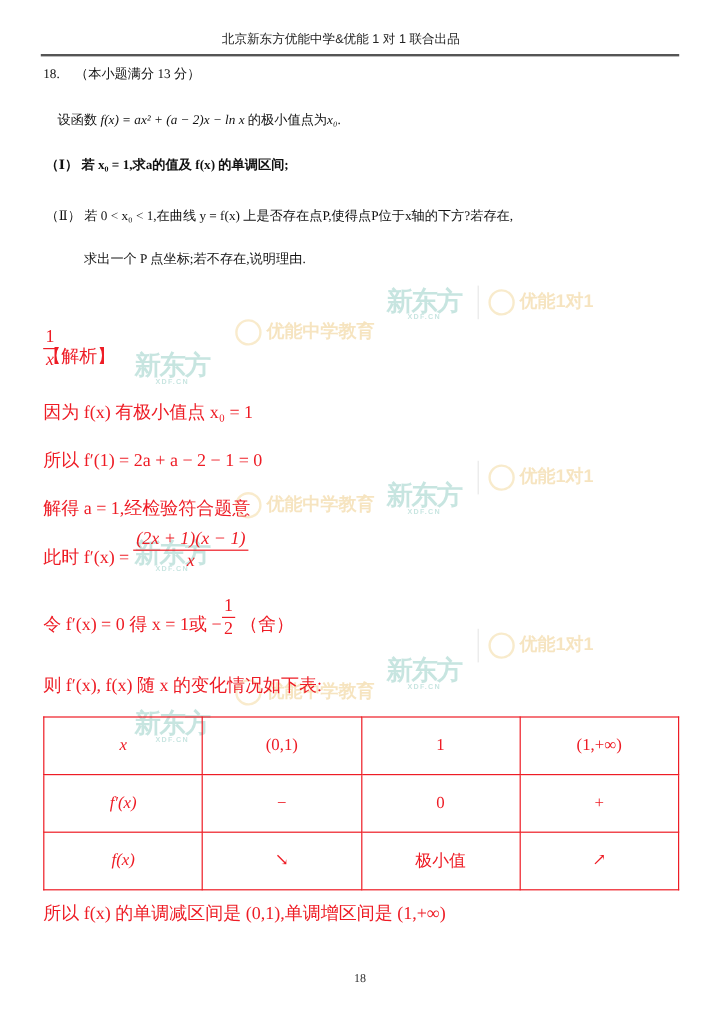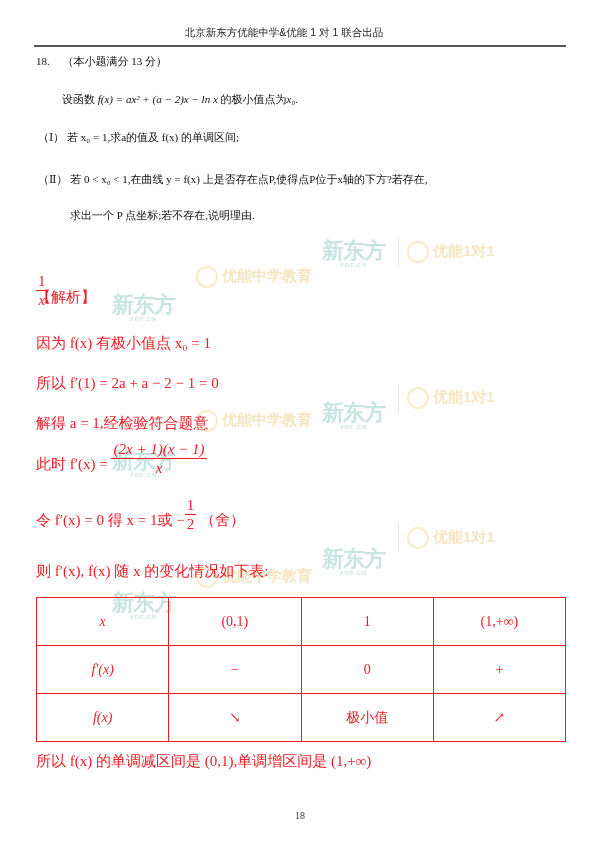--- a/index.html
+++ b/index.html
@@ -69,27 +69,27 @@
 </div>
 <div class="watermark" style="top:588px;left:112px;">
   <span class="wm-xdf"><span>新东方</span><small>XDF.CN</small></span>
 </div>
 
 <div class="abs black" style="top:54px;left:36px;">
   <span>18.</span>
   <span style="margin-left:10px;">（本小题满分 13 分）</span>
 </div>
 
-<div class="abs black" style="top:92px;left:62px;text-align:right;">
+<div class="abs black" style="top:92px;left:48px;text-align:right;">
   <span>设函数</span>
   <span class="i">f(x) = ax² + (a − 2)x − ln x</span>
   <span>的极小值点为</span><span class="i">x₀</span>.
 </div>
 
-<div class="abs black" style="top:130px;left:38px;">
+<div class="abs black" style="top:130px;left:38px;font-weight:bold;">
   <span>（Ⅰ）</span>
   <span>若 x₀ = 1,求a的值及 f(x) 的单调区间;</span>
 </div>
 
 <div class="abs black" style="top:172px;left:38px;">
   <span>（Ⅱ）</span>
   <span>若 0 &lt; x₀ &lt; 1,在曲线 y = f(x) 上是否存在点P,使得点P位于x轴的下方?若存在,</span>
 </div>
 <div class="abs black" style="top:208px;left:70px;">求出一个 P 点坐标;若不存在,说明理由.</div>
 

